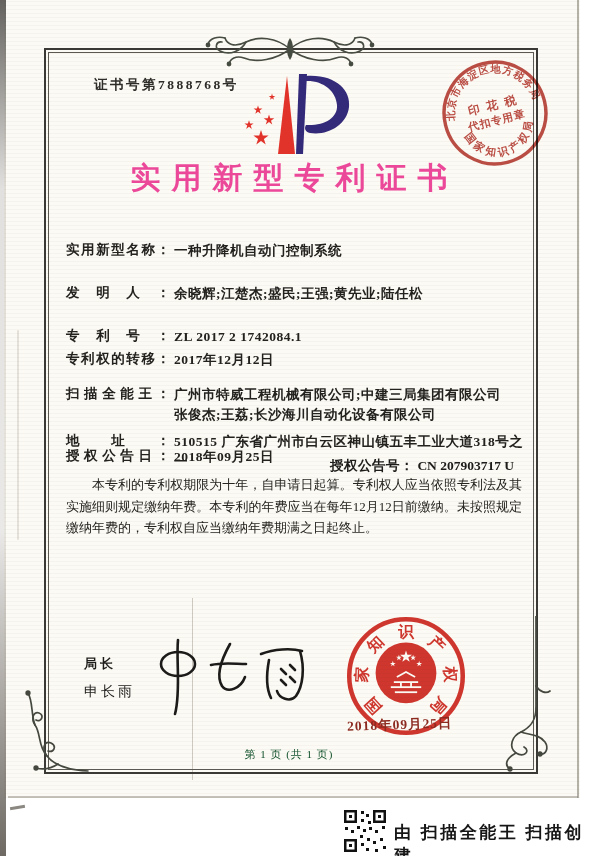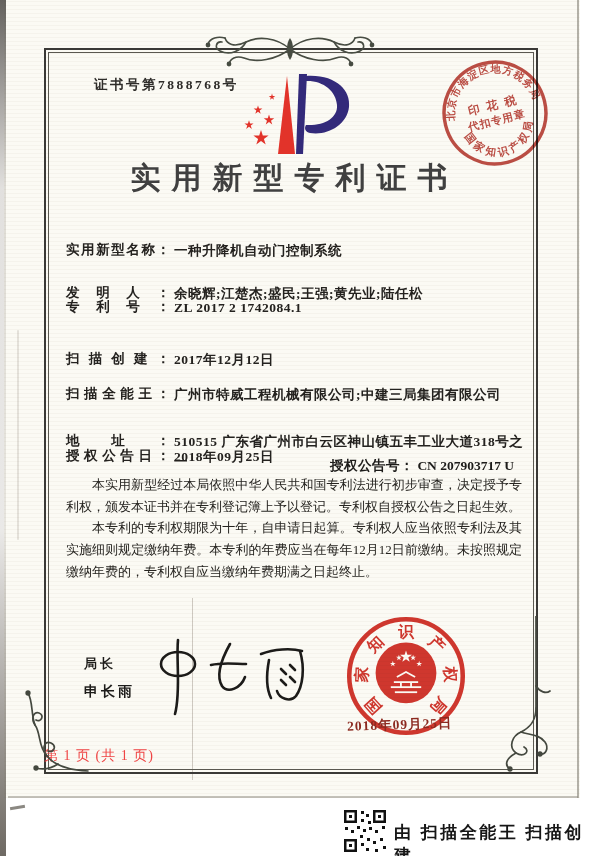--- a/index.html
+++ b/index.html
@@ -16,37 +16,37 @@
     background:linear-gradient(180deg,#3e3b36 0%,rgba(110,102,92,.25) 22%,rgba(110,102,92,.18) 62%,#4a443c 100%);opacity:.8;}
   .smudge{left:10px;top:806px;width:15px;height:3px;background:#5a554d;transform:rotate(-9deg);opacity:.7;}
   .crease{left:192px;top:598px;width:1px;height:182px;background:rgba(90,75,60,.28);}
   .crease2{left:17px;top:330px;width:2px;height:210px;background:rgba(90,80,66,.14);border-radius:2px;}
   
   .frame{left:44px;top:48px;width:490px;height:722px;border:2px solid #3a3936;}
   .frame-in{position:absolute;inset:2px;border:1px solid #5b5951;}
   
   .certno{left:66px;top:76px;font-size:13.5px;font-weight:bold;letter-spacing:2.5px;color:#2e2c29;margin-left:28px;}
   .title{left:44px;top:158px;width:490px;text-align:center;font-size:30px;font-weight:bold;
-         letter-spacing:11px;text-indent:11px;color:#404040;}
+         letter-spacing:11px;text-indent:11px;color:#ec4899;}
   
   .frow{position:absolute;left:66px;font-size:13.5px;font-weight:bold;color:#24221f;}
   .flabel{display:inline-block;width:104px;text-align:justify;text-align-last:justify;vertical-align:top;}
   .fvalue{display:inline-block;margin-left:4px;vertical-align:top;line-height:20px;letter-spacing:.5px;}
   .grantB{position:absolute;left:330px;font-size:13.5px;font-weight:bold;text-align:right;}
   .grantB .fl2{letter-spacing:.5px;}
   
   .bodytext{left:66px;top:474px;width:456px;font-size:13px;line-height:21.7px;color:#262420;
             text-align:justify;}
   .bodytext p{margin:0;text-indent:2em;}
   
   .signer-title{left:84px;top:655px;font-size:13px;font-weight:bold;letter-spacing:3px;}
-  .signer-name{left:84px;top:683px;font-size:14px;font-weight:bold;letter-spacing:3px;}
+  .signer-name{left:84px;top:683px;font-size:14px;font-weight:normal;letter-spacing:3px;}
   .seal-date{left:347px;top:716px;font-size:13.5px;font-weight:bold;color:#8c2a20;
              letter-spacing:1px;transform:rotate(-2deg);z-index:7;}
-  .footer{left:44px;top:747px;width:490px;text-align:left;font-size:14px;color:#ef4444;letter-spacing:1px;}
+  .footer{left:44px;top:747px;width:490px;text-align:center;font-size:11px;color:#14532d;letter-spacing:1px;}
   
   .credit{left:394px;top:821px;font-size:17px;font-weight:700;letter-spacing:2.5px;color:#161616;
           font-family:"Liberation Sans","DejaVu Sans",sans-serif;}
   svg{display:block;}
   .blend{mix-blend-mode:multiply;}
 </style>
 </head>
 <body>
 
 <svg width="0" height="0" aria-hidden="true">
@@ -143,44 +143,43 @@
 </svg>
 
 <div class="abs title">实用新型专利证书</div>
 
 <div class="frow" style="top:241px">
   <span class="flabel">实用新型名称：</span><span class="fvalue">一种升降机自动门控制系统</span>
 </div>
 <div class="frow" style="top:284px">
   <span class="flabel">发明人：</span><span class="fvalue">余晓辉;江楚杰;盛民;王强;黄先业;陆任松</span>
 </div>
-<div class="frow" style="top:298px">
+<div class="frow" style="top:327px">
   <span class="flabel">专利号：</span><span class="fvalue">ZL 2017 2 1742084.1</span>
 </div>
 <div class="frow" style="top:350px">
-  <span class="flabel">扫描创建：</span><span class="fvalue">2017年12月12日</span>
+  <span class="flabel">专利权的转移：</span><span class="fvalue">2017年12月12日</span>
 </div>
 <div class="frow" style="top:385px">
   <span class="flabel">扫描全能王：</span><span class="fvalue"><span>广州市特威工程机械有限公司;中建三局集团有限公司</span><br>
-  </span>
+  <span>张俊杰;王荔;长沙海川自动化设备有限公司</span></span>
 </div>
 <div class="frow" style="top:432px">
   <span class="flabel">地址：</span><span class="fvalue"><span>510515 广东省广州市白云区神山镇五丰工业大道318号之</span><br>
   <span>一</span></span>
 </div>
 <div class="frow" style="top:447px">
   <span class="flabel">授权公告日：</span><span class="fvalue">2018年09月25日</span>
 </div>
 <div class="grantB" style="top:457px">
   <span class="fl2">授权公告号：</span>
   <span>CN 207903717 U</span>
 </div>
 
 <div class="abs bodytext">
-  <p>本实用新型经过本局依照中华人民共和国专利法进行初步审查，决定授予专利权，颁发本证书并在专利登记簿上予以登记。专利权自授权公告之日起生效。</p>
   <p>本专利的专利权期限为十年，自申请日起算。专利权人应当依照专利法及其实施细则规定缴纳年费。本专利的年费应当在每年12月12日前缴纳。未按照规定缴纳年费的，专利权自应当缴纳年费期满之日起终止。</p>
 </div>
 
 <div class="abs signer-title">局长</div>
 <div class="abs signer-name">申长雨</div>
 
 <svg class="abs" style="left:148px;top:634px;z-index:4;" width="175" height="84" viewBox="0 0 175 84">
   <g fill="none" stroke="#1c1b19" stroke-width="2.6" stroke-linecap="round">
     <ellipse cx="30" cy="30" rx="17" ry="12"></ellipse>
     <path d="M30,6 C28,26 33,58 27,80"></path>

